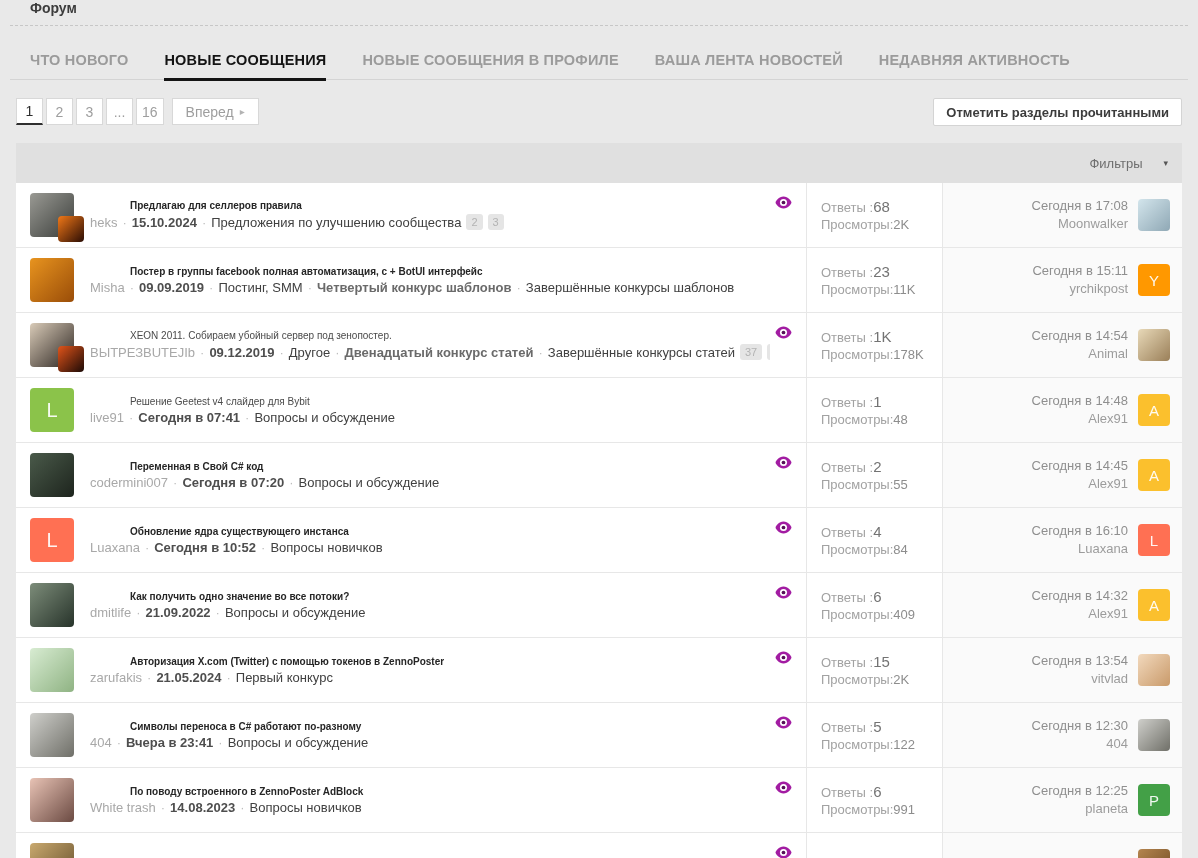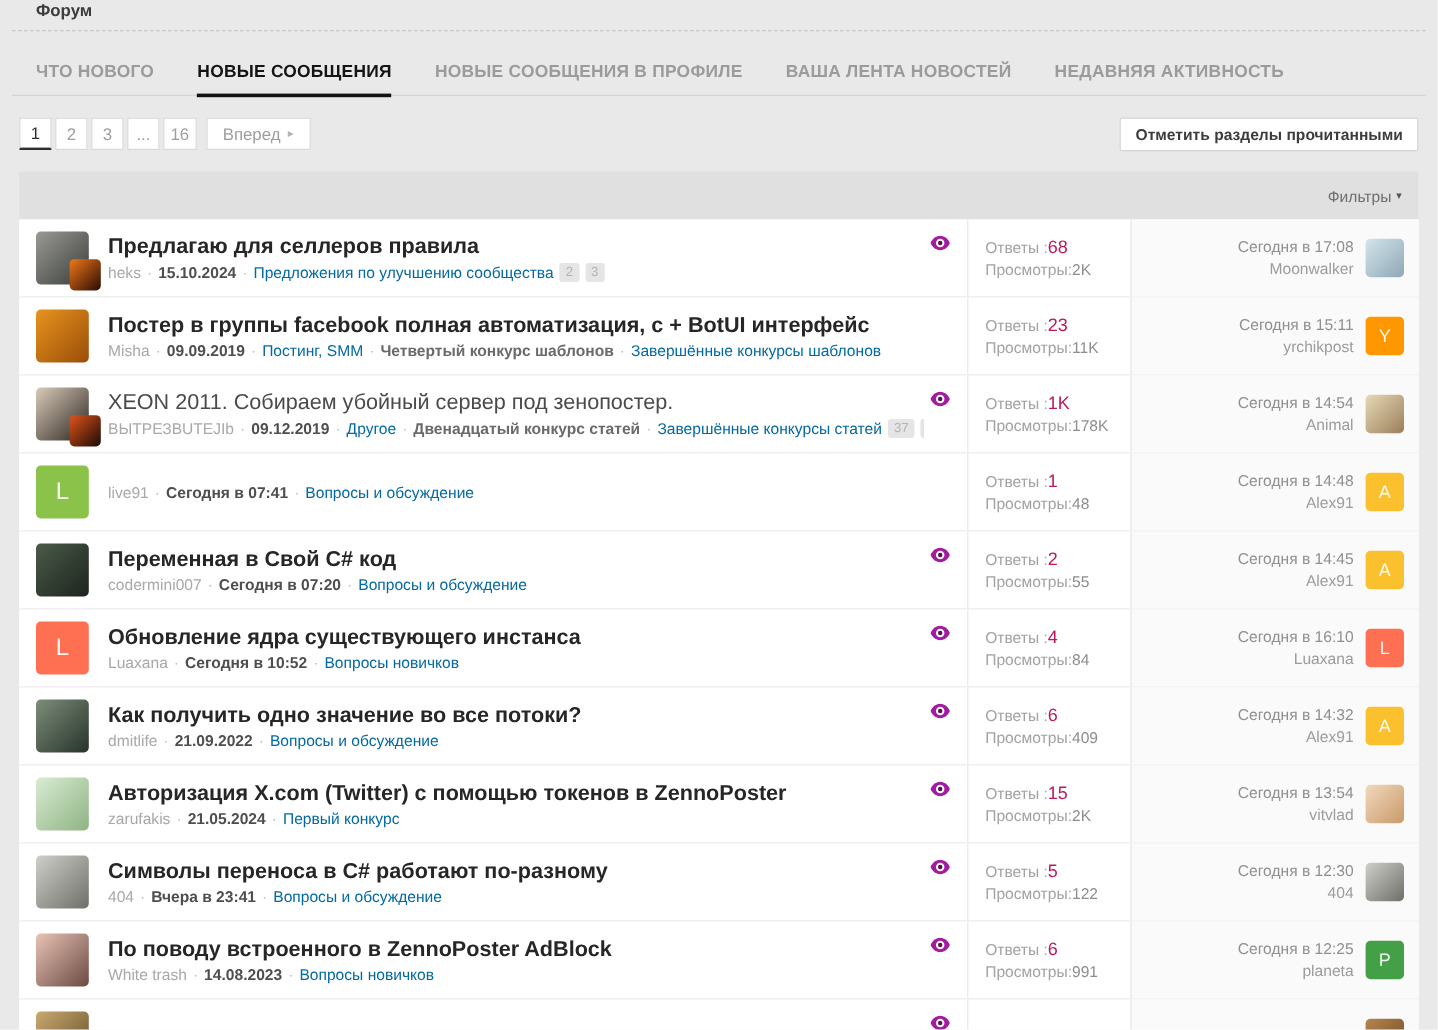--- a/index.html
+++ b/index.html
@@ -20,44 +20,44 @@
   
   .pagination-row{margin:18px 16px 0;display:flex;justify-content:space-between;align-items:flex-start;}
   .pages{display:flex;align-items:flex-start;}
   .page-box{min-width:27px;height:27px;box-sizing:border-box;background:#fff;border:1px solid #d8d8d8;color:#9e9e9e;font-size:14px;display:flex;align-items:center;justify-content:center;padding:0 5px;margin-right:3px;cursor:pointer;}
   .page-box.active{color:#2e2e2e;border-bottom:2px solid #2e2e2e;}
   .next-btn{margin-left:5px;height:27px;box-sizing:border-box;background:#fff;border:1px solid #d8d8d8;color:#9e9e9e;font-size:14px;display:flex;align-items:center;padding:0 13px;cursor:pointer;}
   .next-btn .arrow{font-size:10px;margin-left:6px;color:#b3b3b3;}
   .mark-read-btn{height:28px;box-sizing:border-box;background:#fff;border:1px solid #d4d4d4;border-radius:2px;color:#3c3c3c;font-weight:700;font-size:13px;padding:0 12px;cursor:pointer;font-family:inherit;}
   
   .filter-bar{margin:17px 16px 0;height:40px;box-sizing:border-box;background:#e0e0e0;display:flex;align-items:center;justify-content:flex-end;padding:0 14px;}
-  .filters{color:#6e6e6e;font-size:13px;display:flex;align-items:center;gap:4px;cursor:pointer;}
+  .filters{color:#6e6e6e;font-size:13px;display:flex;align-items:center;gap:21px;cursor:pointer;}
   .filters .caret{font-size:9px;color:#555;}
   
   .thread-list{margin:0 16px;background:#fff;}
   .thread-row{display:flex;align-items:stretch;height:65px;box-sizing:border-box;border-bottom:1px solid #e7e7e7;background:#fff;}
   .cell-main{flex:1;min-width:0;display:flex;align-items:center;padding:0 36px 0 14px;position:relative;}
   .avatar-wrap{position:relative;width:44px;height:44px;margin-right:16px;flex:none;}
   .avatar{width:44px;height:44px;border-radius:4px;display:flex;align-items:center;justify-content:center;font-size:20px;color:rgba(255,255,255,.92);cursor:pointer;flex:none;}
   .avatar-overlay{position:absolute;width:26px;height:26px;right:-10px;bottom:-5px;border-radius:4px;font-size:12px;}
   .thread-text{flex:1;min-width:0;}
-  .thread-title{font-size:18px;color:#4a4a4a;margin-bottom:3px;white-space:nowrap;overflow:hidden;text-overflow:ellipsis;cursor:pointer;}
+  .thread-title{font-size:10px;color:#4a4a4a;margin-bottom:3px;white-space:nowrap;overflow:hidden;text-overflow:ellipsis;cursor:pointer;margin-left:40px;}
   .thread-title.unread{font-weight:700;color:#262626;}
   .thread-meta{font-size:13px;color:#a8a8a8;white-space:nowrap;overflow:hidden;display:flex;align-items:flex-end;}
   .m-author{color:#a8a8a8;cursor:pointer;}
   .m-date{color:#4e4e4e;font-weight:700;}
-  .m-cat{color:#0369a1;cursor:pointer;}
+  .m-cat{color:#404040;cursor:pointer;}
   .m-cat.emph{color:#6a6a6a;font-weight:700;}
   .m-sep{margin:0 5px;color:#bdbdbd;}
   .m-badge{margin-left:5px;background:#e5e5e5;color:#b3b3b3;font-size:11px;line-height:14px;padding:1px 5px;border-radius:3px;cursor:pointer;}
   .watched-eye{position:absolute;right:14px;top:13px;width:17px;height:13px;cursor:pointer;line-height:0;}
   .cell-stats{width:136px;flex:none;box-sizing:border-box;border-left:1px solid #e7e7e7;padding:10px 14px;display:flex;flex-direction:column;justify-content:center;gap:2px;}
   .stat-line{display:flex;align-items:baseline;}
   .stat-label{color:#a2a2a2;font-size:13px;}
-  .stat-value-replies{color:#be185d;font-size:15px;}
+  .stat-value-replies{color:#737373;font-size:15px;}
   .stat-value-views{color:#8d8d8d;font-size:13px;}
   .cell-last{width:240px;flex:none;box-sizing:border-box;border-left:1px solid #e7e7e7;background:#fafafa;display:flex;align-items:center;justify-content:flex-end;padding:0 12px;}
   .last-text{text-align:right;margin-right:10px;min-width:0;}
   .last-date{font-size:13px;color:#8f8f8f;line-height:1.35;}
   .last-user{font-size:13px;color:#9c9c9c;line-height:1.35;cursor:pointer;}
   .last-avatar{width:32px;height:32px;border-radius:4px;font-size:15px;}
 </style>
 </head>
 <body>
 
@@ -227,20 +227,21 @@
     </div>
   </div>
 
   <div class="thread-row">
     <div class="cell-main">
       <div class="avatar-wrap">
         <div class="avatar" style="background: rgb(139, 195, 74);">L</div>
         <div class="avatar avatar-overlay" hidden=""></div>
       </div>
       <div class="thread-text">
+        <div class="thread-title">Решение Geetest v4 слайдер для Bybit</div>
         <div class="thread-meta">
             <span class="m-author">live91</span>
             <span class="m-sep">·</span>
             <span class="m-date">Сегодня в 07:41</span>
             <span class="m-sep">·</span>
             <span class="m-cat">Вопросы и обсуждение</span>
           </div>
       </div>
 
     </div>

